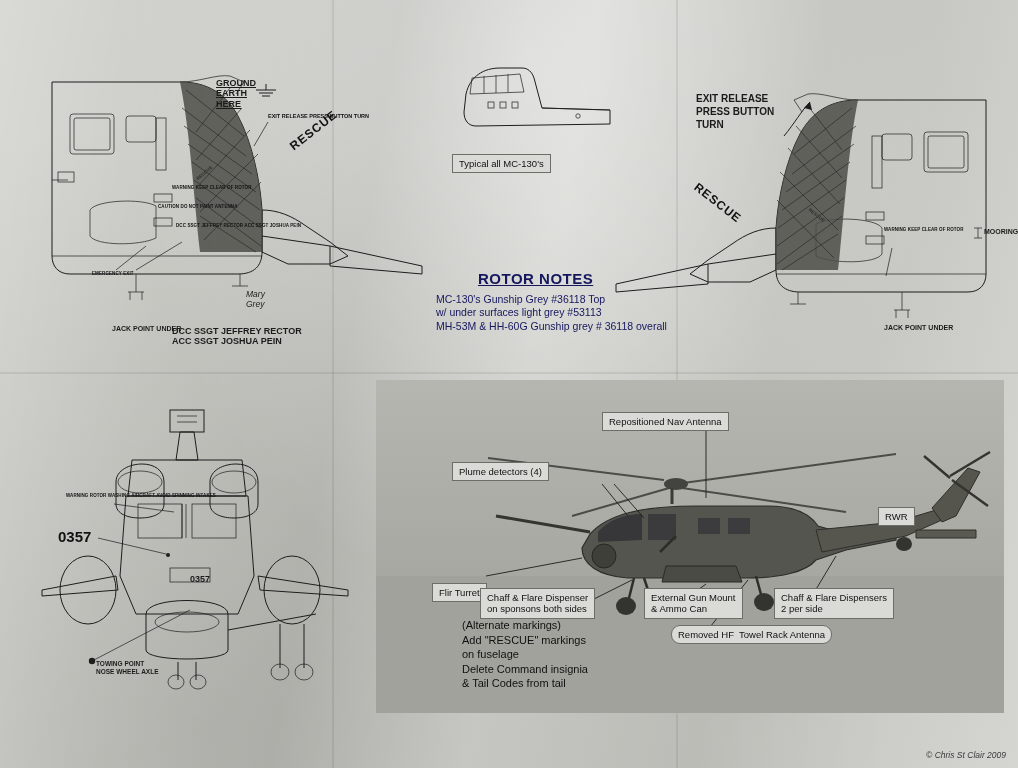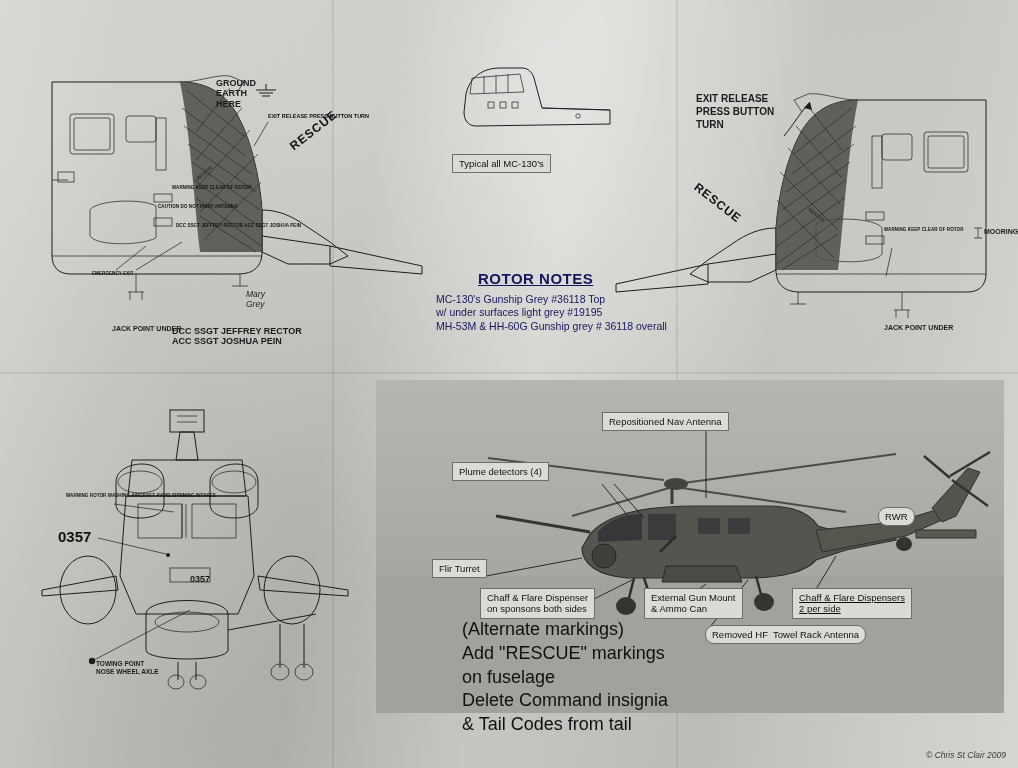--- a/index.html
+++ b/index.html
@@ -53,21 +53,21 @@
     color:#15175e;
   }
   .paint-line{position:absolute;font-size:10.5px;color:#15175e;white-space:pre;text-align:center;}
   .photo{
     position:absolute;
     left:376px;top:380px;width:628px;height:333px;
     background:linear-gradient(160deg,#b9b9b4 0%,#a9a9a4 40%,#b4b4af 100%);
     box-shadow:0 0 0 1px rgba(0,0,0,0.18) inset;
   }
   .alt-text{
-    position:absolute;font-size:18px;line-height:1.32;color:#101010;white-space:pre;
+    position:absolute;font-size:11px;line-height:1.32;color:#101010;white-space:pre;
   }
   .copyright{
     position:absolute;right:12px;bottom:8px;
     font-size:8.5px;color:#3b3b3b;font-style:italic;
   }
   svg{display:block;overflow:visible;}
   .ln{stroke:#1d1d1d;stroke-width:0.7;fill:none;}
   .ln2{stroke:#1d1d1d;stroke-width:1;fill:none;}
   .rescue{
     position:absolute;
@@ -137,21 +137,21 @@
 
     <rect class="ln" x="124" y="134" width="18" height="8" fill="#c8c8c3"></rect>
     <rect class="ln" x="124" y="158" width="18" height="8" fill="#c8c8c3"></rect>
   </svg>
 
   <svg class="abs" style="left:222px;top:22px;" width="28" height="18">
     <path class="ln2" d="M14,2 L14,8 M4,8 L24,8 M7,11 L21,11 M10,14 L18,14"></path>
   </svg>
 </div>
 
-<div class="lbl b" style="left:216px;top:78px;">GROUND
+<div class="lbl b" style="left:216px;top:78px;text-decoration:underline;">GROUND
 EARTH
 HERE</div>
 <div class="tiny2" style="position:absolute;left:268px;top:113px;">EXIT RELEASE
 PRESS BUTTON
 TURN</div>
 <svg class="abs" style="left:250px;top:118px;" width="36" height="40">
   <path class="ln" d="M18,4 L4,28"></path>
 </svg>
 
 <div class="rescue" style="left:287px;top:142px;transform:rotate(-38deg);transform-origin:left top;">RESCUE</div>
@@ -252,21 +252,21 @@
 <svg class="abs" style="left:972px;top:226px;" width="14" height="14">
   <path class="ln" d="M6,2 L6,12 M2,2 L10,2 M2,12 L10,12"></path>
 </svg>
 <svg class="abs" style="left:878px;top:246px;" width="20" height="34">
   <path class="ln" d="M14,2 L8,30"></path>
 </svg>
 <div class="lbl b" style="left:884px;top:324px;font-size:7px;">JACK POINT UNDER</div>
 
 <div class="paint-title" style="left:478px;top:270px;">ROTOR NOTES</div>
 <div class="paint-line" style="left:436px;top:293px;">MC-130's Gunship Grey #36118 Top</div>
-<div class="paint-line" style="left:436px;top:306px;">w/ under surfaces light grey #19195</div>
+<div class="paint-line" style="left:436px;top:306px;">w/ under surfaces light grey #53113</div>
 <div class="paint-line" style="left:436px;top:320px;">MH-53M &amp; HH-60G Gunship grey # 36118 overall</div>
 
 <div class="abs" style="left:30px;top:400px;width:340px;height:290px;">
   <svg width="340" height="290" viewBox="0 0 340 290">
 
     <rect class="ln2" x="140" y="10" width="34" height="22" fill="#9f9f9a"></rect>
     <path class="ln2" d="M150,32 L164,32 L168,60 L146,60 Z" fill="#9a9a95"></path>
     <path class="ln" d="M147,16 L167,16 M147,22 L167,22"></path>
 
     <path class="ln2" d="M102,60 L212,60 L216,96 L98,96 Z" fill="#a8a8a3"></path>
@@ -390,29 +390,29 @@
       <path d="M196,230 L256,200"></path>
       <path d="M300,226 L330,204"></path>
       <path d="M430,226 L460,176"></path>
       <path d="M330,252 L372,200"></path>
     </g>
   </svg>
 </div>
 
 <div class="boxlbl" style="left:602px;top:412px;">Repositioned Nav Antenna</div>
 <div class="boxlbl" style="left:452px;top:462px;">Plume detectors (4)</div>
-<div class="boxlbl" style="left:878px;top:507px;border-radius:9px;">RWR</div>
-<div class="boxlbl" style="left:432px;top:559px;">Flir Turret</div>
+<div class="boxlbl" style="left:878px;top:507px;">RWR</div>
+<div class="boxlbl" style="left:432px;top:583px;">Flir Turret</div>
 <div class="boxlbl" style="left:480px;top:588px;">Chaff &amp; Flare Dispenser
 on sponsons both sides</div>
 <div class="boxlbl" style="left:644px;top:588px;">External Gun Mount
 &amp; Ammo Can</div>
-<div class="boxlbl" style="left:792px;top:588px;text-decoration:underline;">Chaff &amp; Flare Dispensers
+<div class="boxlbl" style="left:774px;top:588px;">Chaff &amp; Flare Dispensers
 2 per side</div>
-<div class="boxlbl" style="left:705px;top:625px;border-radius:9px;">Removed HF  Towel Rack Antenna</div>
+<div class="boxlbl" style="left:671px;top:625px;border-radius:9px;">Removed HF  Towel Rack Antenna</div>
 
 <div class="alt-text" style="left:462px;top:618px;">(Alternate markings)
 Add "RESCUE" markings
 on fuselage
 Delete Command insignia
 &amp; Tail Codes from tail</div>
 
 <div class="copyright">© Chris St Clair 2009</div>
 
 </body></html>

